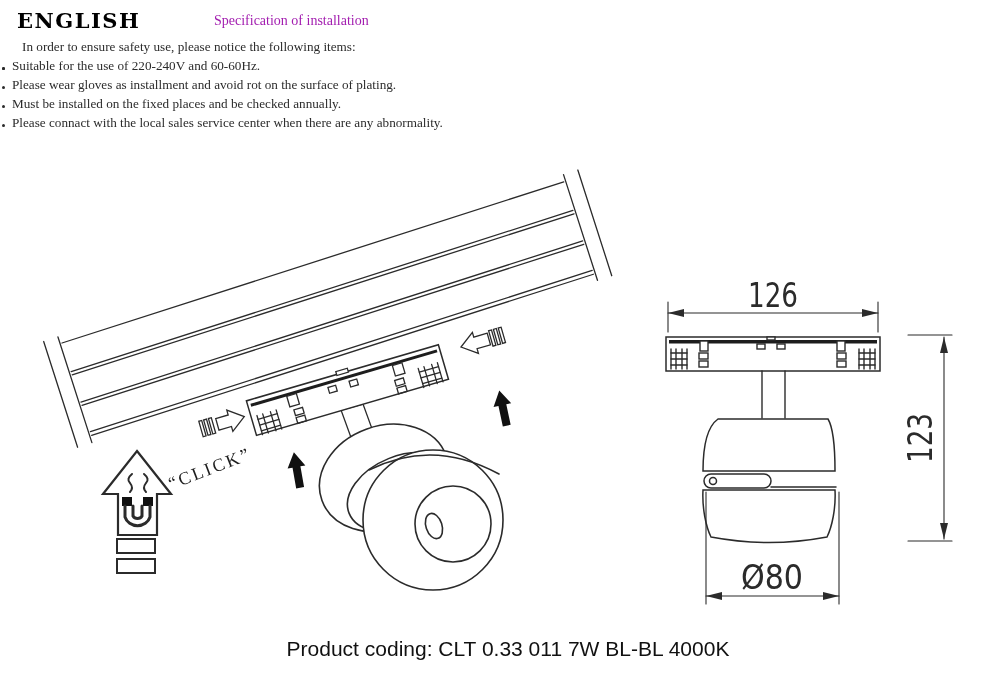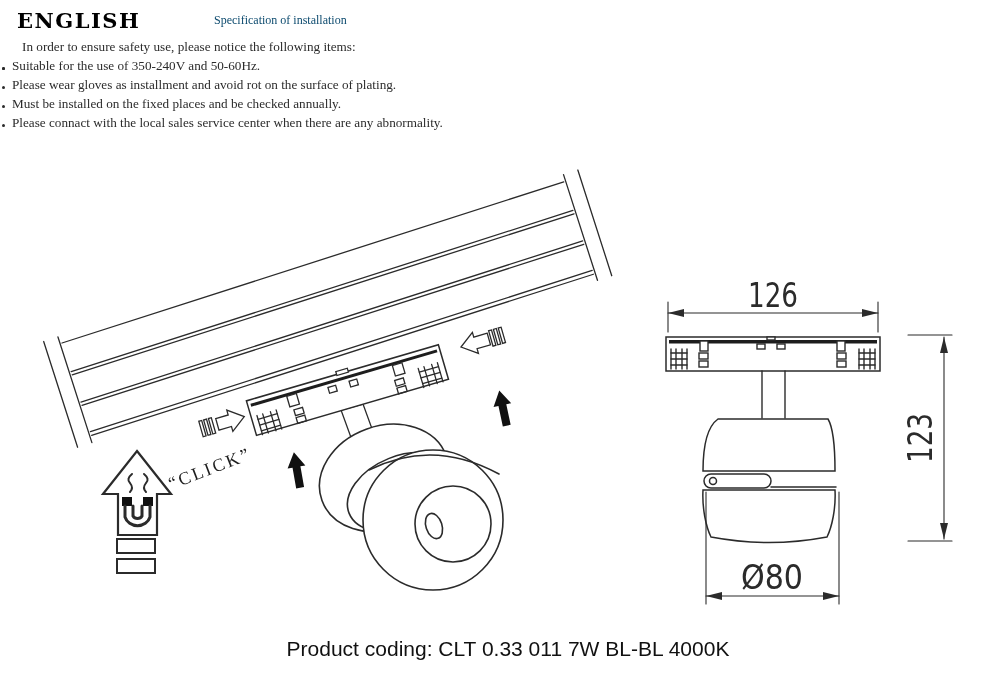--- a/index.html
+++ b/index.html
@@ -6,21 +6,21 @@
   html,body { width:1000px; height:690px; background:#ffffff; overflow:hidden; }
   body { position:relative; font-family:"Liberation Serif", serif; color:#2b2b2b; }
 
   .lang {
     position:absolute; left:17px; top:8px;
     font-family:"DejaVu Serif", serif; font-weight:700;
     font-size:21px; letter-spacing:1.5px; color:#000000;
   }
   .doc-title {
     position:absolute; left:214px; top:13px;
-    font-size:12px; color:#0c4a6e;
+    font-size:14px; color:#a21caf;
   }
   .instructions {
     position:absolute; left:0; top:37px; width:620px;
     font-size:13.2px; line-height:19px; color:#2b2b2b;
   }
   .intro { margin-left:22px; }
   .inst-item { position:relative; padding-left:12px; }
   .inst-item .dot {
     position:absolute; left:2px; top:11px;
     width:3px; height:3px; background:#2b2b2b; border-radius:50%;
@@ -43,21 +43,21 @@
 </style>
 </head>
 <body>
 
 <div class="lang">ENGLISH</div>
 <div class="doc-title">Specification of installation</div>
 
 <div class="instructions">
   <div class="intro">In order to ensure safety use, please notice the following items:</div>
   <div class="inst-item"><span class="dot"></span></div>
-  <div class="inst-item"><span class="dot"></span><span>Suitable for the use of 350-240V and 50-60Hz.</span></div>
+  <div class="inst-item"><span class="dot"></span><span>Suitable for the use of 220-240V and 60-60Hz.</span></div>
   <div class="inst-item"><span class="dot"></span><span>Please wear gloves as installment and avoid rot on the surface of plating.</span></div>
   <div class="inst-item"><span class="dot"></span><span>Must be installed on the fixed places and be checked annually.</span></div>
   <div class="inst-item"><span class="dot"></span><span>Please connact with the local sales service center when there are any abnormality.</span></div>
 </div>
 
 <svg class="diagram" width="1000" height="460" viewBox="0 165 1000 460" fill="none" stroke="#2b2b2b" stroke-width="1.3" stroke-linecap="round">
 
   <g transform="translate(62,343) rotate(-17.8)">
     <line x1="0" y1="0" x2="527" y2="0"></line>
     <line x1="0" y1="30" x2="527" y2="30"></line>

